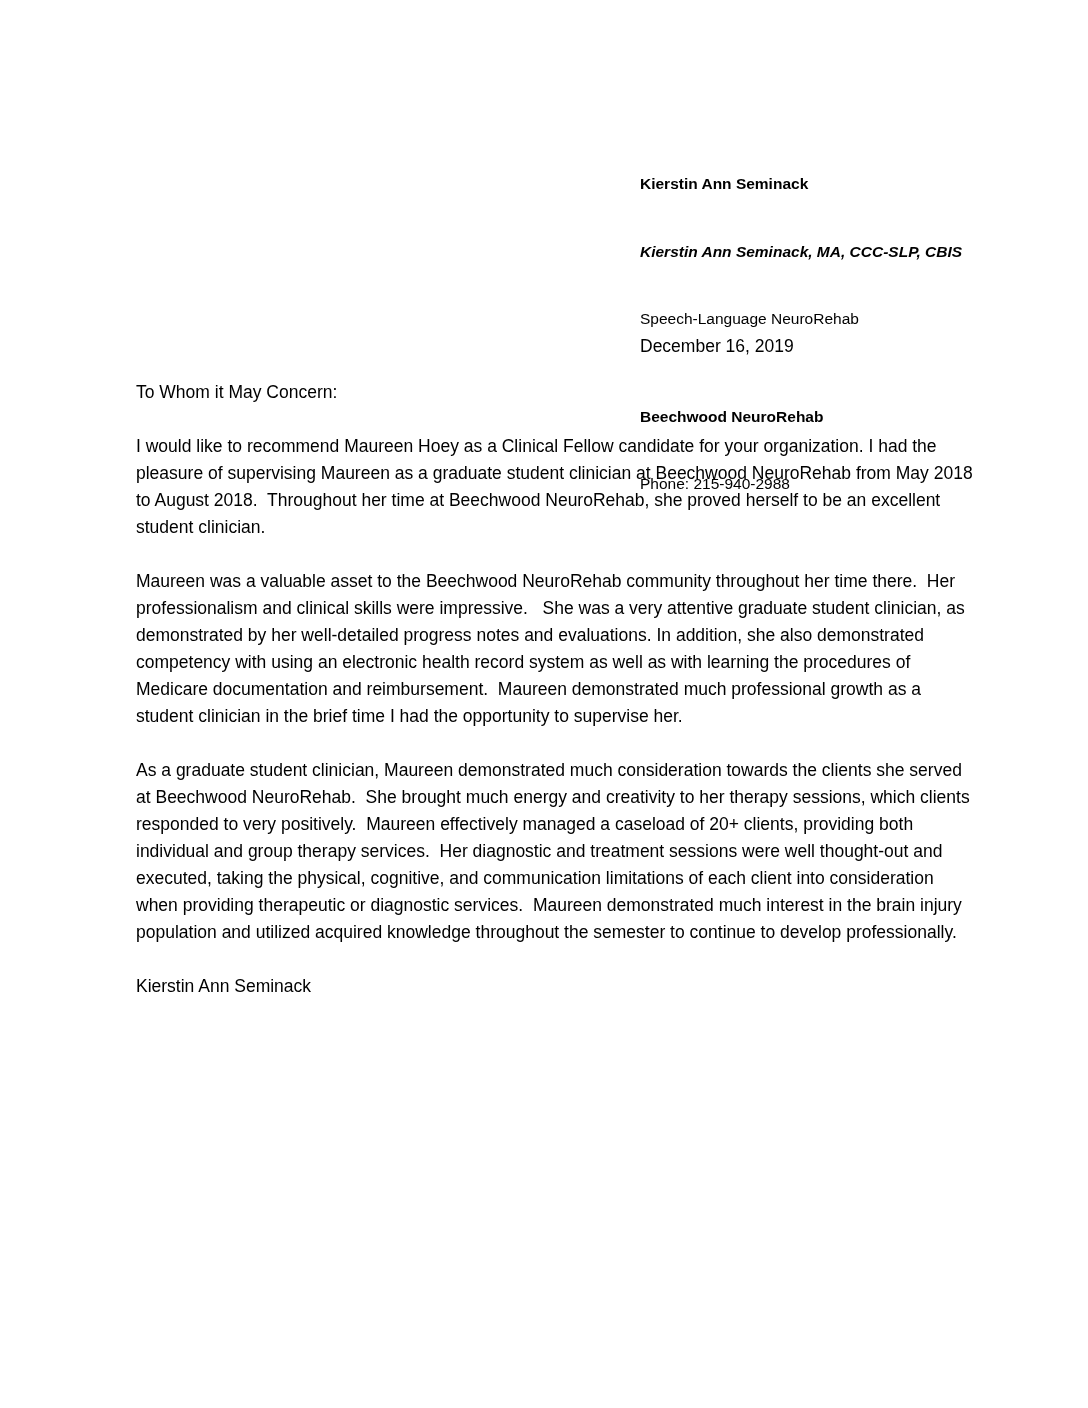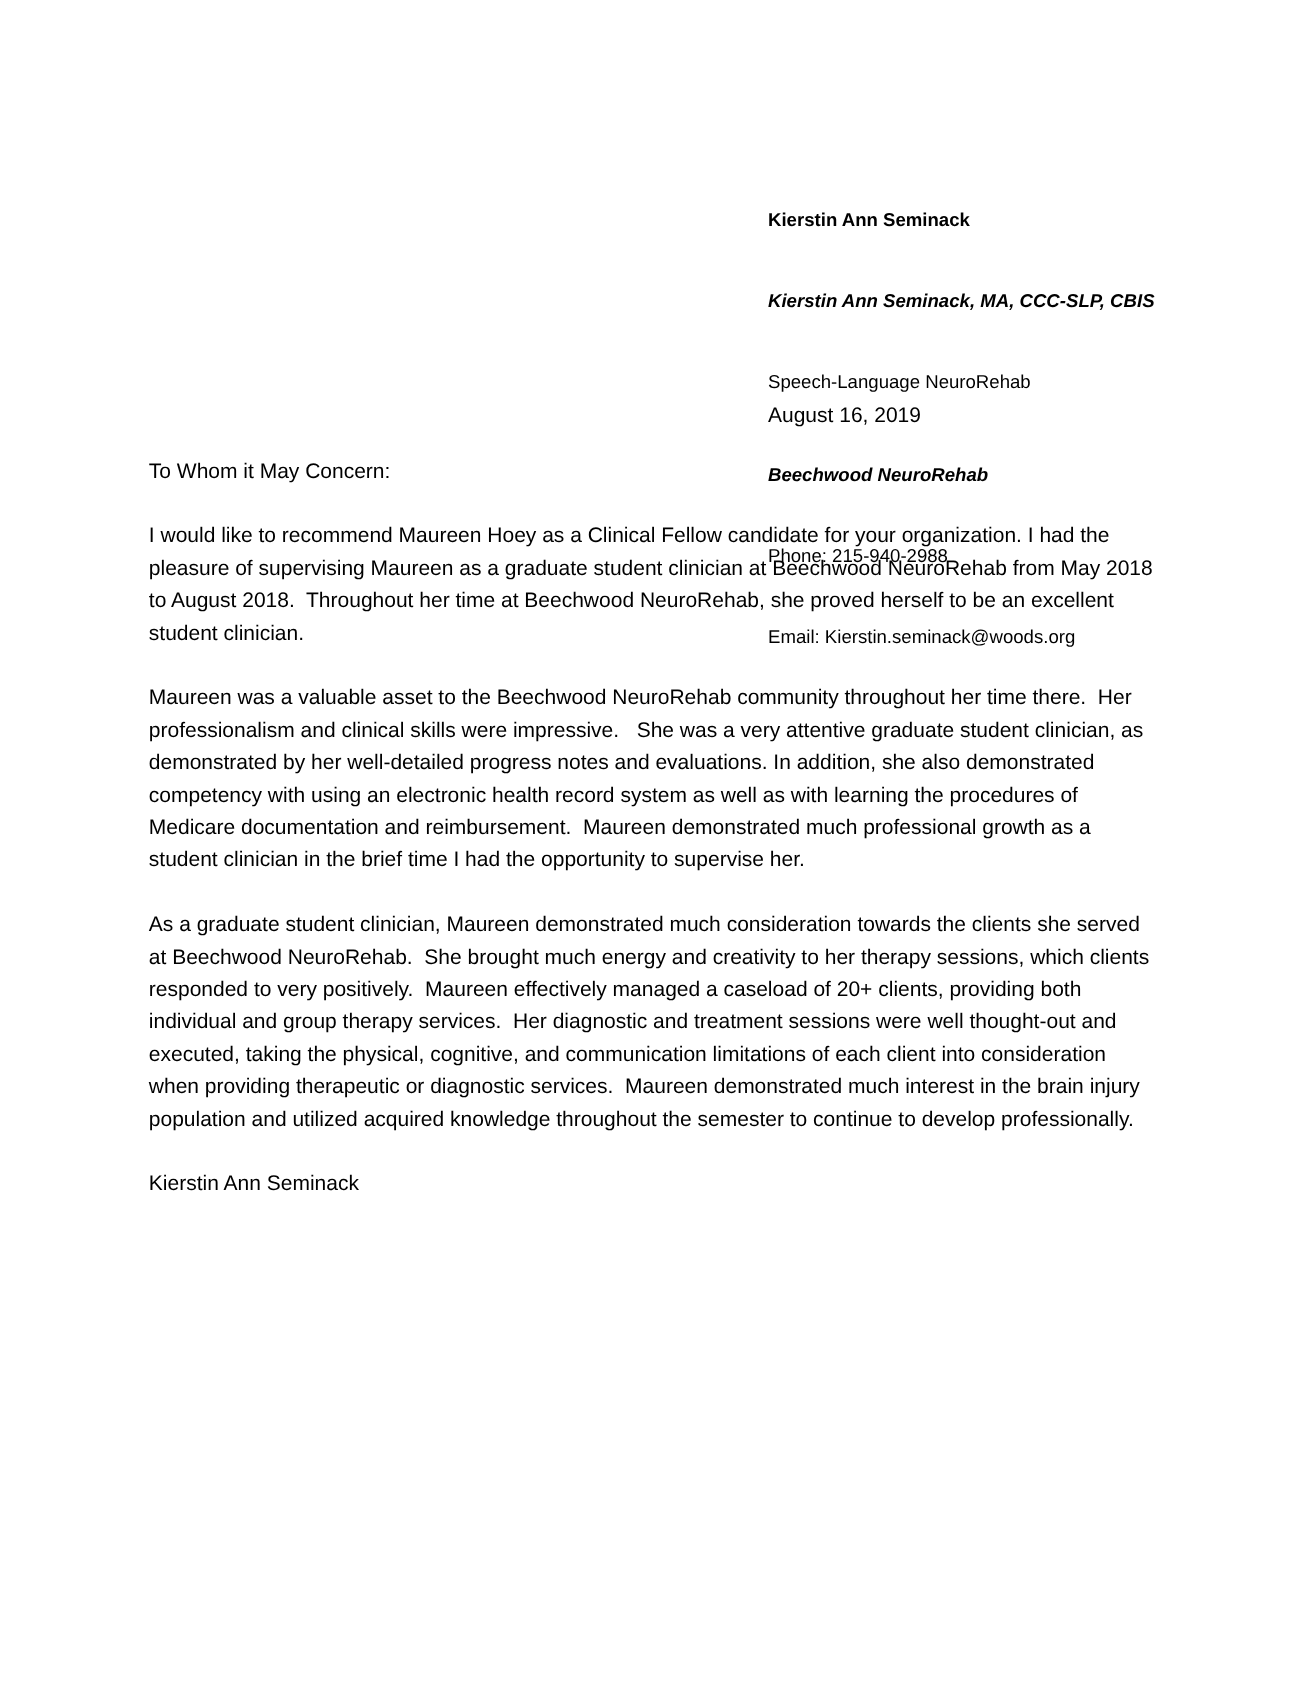--- a/index.html
+++ b/index.html
@@ -20,32 +20,32 @@
     position: absolute;
     left: 640px;
     top: 128px;
     font-size: 15.5px;
     line-height: 22.5px;
     white-space: pre-wrap;
   }
   .lh-name { font-weight: 700; }
   .lh-credentials { font-weight: 700; font-style: italic; }
   .lh-title { font-weight: 400; }
-  .lh-org { font-weight: 700; margin-top: 10px; font-style: italic; }
+  .lh-org { font-weight: 700; margin-top: 30px; }
   .lh-phone, .lh-email { font-weight: 400; }
   .date-line {
     position: absolute;
     left: 640px;
     top: 333px;
     font-size: 17.5px;
     line-height: 27px;
   }
   .letter-body {
     position: absolute;
-    left: 124px;
+    left: 136px;
     top: 379px;
     width: 842px;
     font-size: 17.5px;
     line-height: 27px;
   }
   .letter-body p {
     margin: 0 0 27px 0;
     white-space: pre-wrap;
   }
   .closing { margin-top: 54px !important; }
@@ -55,24 +55,23 @@
 <body>
 
 <div class="page">
 
   <div class="letterhead">
     <div class="lh-name">Kierstin Ann Seminack</div>
     <div class="lh-credentials">Kierstin Ann Seminack, MA, CCC-SLP, CBIS</div>
     <div class="lh-title">Speech-Language NeuroRehab</div>
     <div class="lh-org">Beechwood NeuroRehab</div>
     <div class="lh-phone">Phone: 215-940-2988</div>
-    <div class="lh-email">Email: Kierstin.seminack@woods.org</div>
   </div>
 
-  <div class="date-line">August 16, 2019</div>
+  <div class="date-line">December 16, 2019</div>
 
   <div class="letter-body">
     <p class="salutation">To Whom it May Concern:</p>
     <p>I would like to recommend Maureen Hoey as a Clinical Fellow candidate for your organization. I had the pleasure of supervising Maureen as a graduate student clinician at Beechwood NeuroRehab from May 2018 to August 2018.  Throughout her time at Beechwood NeuroRehab, she proved herself to be an excellent student clinician.</p>
     <p>Maureen was a valuable asset to the Beechwood NeuroRehab community throughout her time there.  Her professionalism and clinical skills were impressive.   She was a very attentive graduate student clinician, as demonstrated by her well-detailed progress notes and evaluations. In addition, she also demonstrated competency with using an electronic health record system as well as with learning the procedures of Medicare documentation and reimbursement.  Maureen demonstrated much professional growth as a student clinician in the brief time I had the opportunity to supervise her.</p>
     <p>As a graduate student clinician, Maureen demonstrated much consideration towards the clients she served at Beechwood NeuroRehab.  She brought much energy and creativity to her therapy sessions, which clients responded to very positively.  Maureen effectively managed a caseload of 20+ clients, providing both individual and group therapy services.  Her diagnostic and treatment sessions were well thought-out and executed, taking the physical, cognitive, and communication limitations of each client into consideration when providing therapeutic or diagnostic services.  Maureen demonstrated much interest in the brain injury population and utilized acquired knowledge throughout the semester to continue to develop professionally.</p>
     <p class="signature">Kierstin Ann Seminack</p>
   </div>
 
 </div>

